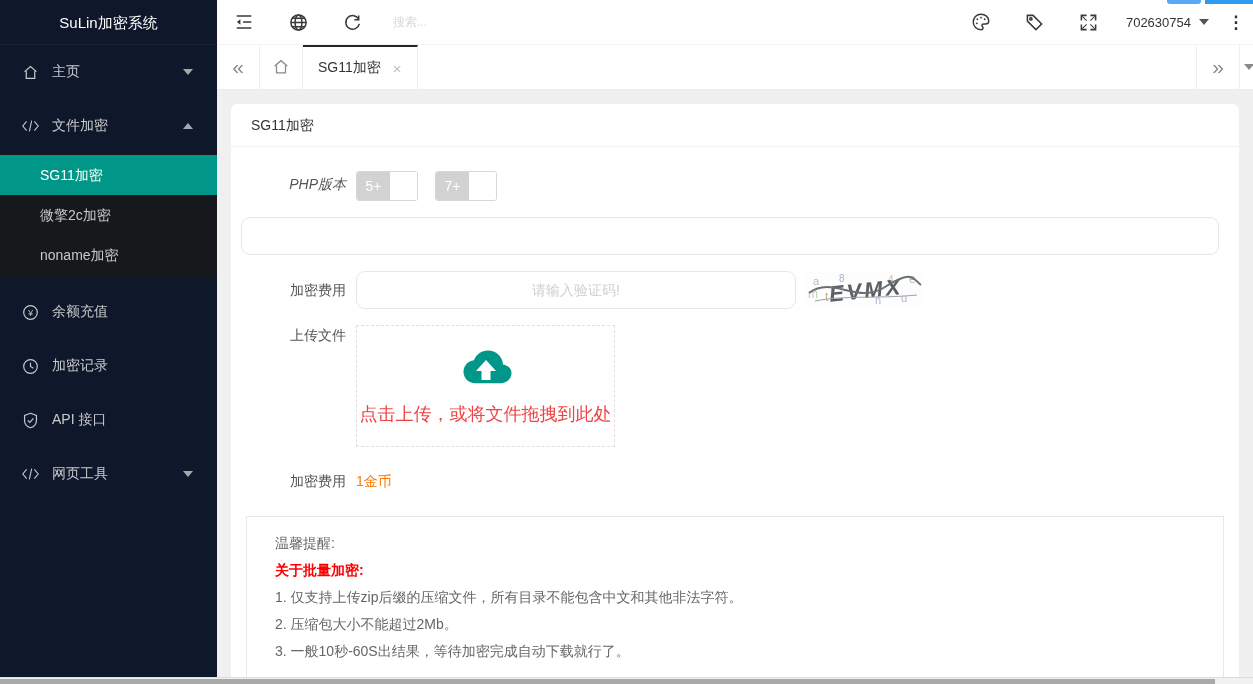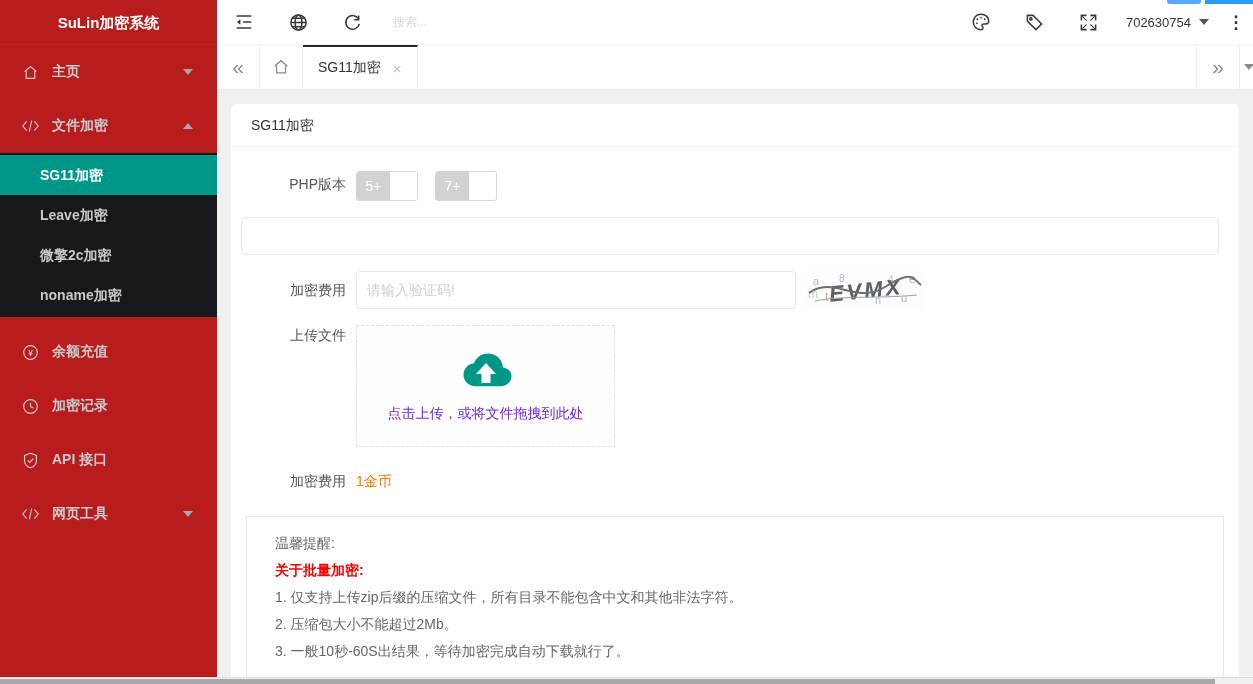--- a/index.html
+++ b/index.html
@@ -1,20 +1,20 @@
 <!DOCTYPE html>
 <html><head>
 <meta charset="utf-8">
 <style>
   * { margin:0; padding:0; box-sizing:border-box; }
   html,body { font-family:"Liberation Sans", sans-serif; }
   .app { position:relative; width:1253px; height:684px; overflow:hidden; background:#fff; }
 
   
-  .sidebar { position:absolute; left:0; top:0; width:217px; height:100%; background:#b91c1c; color:#c8c9cc;font-weight:bold; }
+  .sidebar { position:absolute; left:0; top:0; width:217px; height:100%; background:#0f172a; color:#c8c9cc; }
   .logo { height:45px; line-height:45px; text-align:center; color:#fdfdfd; font-size:15px; border-bottom:1px solid rgba(255,255,255,.04); }
   .nav-item { height:54px; display:flex; align-items:center; padding:0 24px 0 22px; font-size:14px; cursor:pointer; }
   .nav-item .ico { width:17px; height:17px; margin-right:13px; flex:none; display:flex; align-items:center; justify-content:center; }
   .caret { margin-left:auto; width:0; height:0; border-left:5px solid transparent; border-right:5px solid transparent; }
   .caret.down { border-top:6px solid #a6a8ab; }
   .caret.up { border-bottom:6px solid #a6a8ab; }
   .submenu { background:#17181b; padding:2px 0; }
   .submenu-item { height:40px; line-height:40px; padding-left:40px; font-size:14px; color:#c8c9cc; cursor:pointer; }
   .submenu-item.active { background:#009688; color:#fff; }
   svg.sico { stroke:#c8c9cc; fill:none; stroke-width:1.4; }
@@ -51,28 +51,28 @@
   .card-header { height:43px; line-height:43px; padding:0 20px; font-size:14px; color:#333; border-bottom:1px solid #f2f2f2; }
   .card-body { padding:20px 10px 10px; }
   .frow { display:flex; margin-bottom:16px; }
   .flabel { width:105px; flex:none; text-align:right; margin-right:10px; font-size:14px; color:#555; line-height:38px; }
   .fctrl { flex:1; display:flex; align-items:flex-start; }
 
   .switch { width:62px; height:30px; border:1px solid #d6d6d6; border-radius:3px; display:inline-flex; overflow:hidden; margin-right:17px; margin-top:4px; cursor:pointer; background:#fff; }
   .switch .sw-text { width:33px; background:#d2d2d2; color:#fff; font-size:14px; display:flex; align-items:center; justify-content:center; }
   .switch .sw-knob { flex:1; background:#fff; }
 
-  .text-input { height:38px; border:1px solid #e6e6e6; border-radius:4px; font-size:14px; padding:0 10px; color:#333; outline:none; }
+  .text-input { height:38px; border:1px solid #e6e6e6; border-radius:9px; font-size:14px; padding:0 10px; color:#333; outline:none;text-align:center; }
   .text-input::placeholder { color:#cfcfcf; }
   .w-full { flex:1; margin-right:10px; }
   .w-captcha { width:440px; }
   .captcha-img { margin-left:9px; cursor:pointer; }
 
   .dropzone { width:259px; height:122px; border:1px dashed #e0e0e0; display:flex; flex-direction:column; align-items:center; justify-content:center; cursor:pointer; background:#fefefe; }
-  .upload-hint { font-size:14px; color:#6d28d9; margin-top:14px; }
+  .upload-hint { font-size:18px; color:#ef4444; margin-top:14px; }
 
   .fee-row { margin-top:24px; }
   .fee-row .flabel { line-height:20px; }
   .fee-value { font-size:14px; color:#ff7800; line-height:20px; }
 
   .notice { border:1px solid #e8e8e8; margin:25px 5px 0; padding:13px 28px 22px; font-size:14px; color:#666; line-height:27px; }
   .notice .subtitle { color:#ff0000; font-weight:bold; }
 
   
   .hscroll { position:absolute; left:0; bottom:0; width:100%; height:7px; background:#f1f1f1; border-top:1px solid #dcdcdc; }
@@ -101,21 +101,20 @@
         <svg class="sico" width="17" height="14" viewBox="0 0 22 16">
             <path d="M6 2 L1 8 L6 14 M16 2 L21 8 L16 14 M12.5 1 L9.5 15"></path>
           </svg>
       </span>
       <span>文件加密</span>
       <span class="caret up"></span>
     </div>
 
     <div class="submenu">
       <div class="submenu-item active">SG11加密</div>
-      <div class="submenu-item">Leave加密</div>
       <div class="submenu-item">微擎2c加密</div>
       <div class="submenu-item">noname加密</div>
     </div>
 
     <div class="nav-item" style="margin-top:8px;">
       <span class="ico">
         <svg class="sico" width="17" height="17" viewBox="0 0 20 20">
             <circle cx="10" cy="10" r="8"></circle>
             <text x="10" y="14" text-anchor="middle" font-size="10" fill="#c8c9cc" stroke="none">¥</text>
           </svg>
@@ -232,21 +231,21 @@
       <span class="tri"></span>
     </div>
   </div>
 
   <main class="content">
     <div class="card">
       <div class="card-header">SG11加密</div>
       <div class="card-body">
 
         <div class="frow">
-          <div class="flabel" style="line-height:34px;">PHP版本</div>
+          <div class="flabel" style="line-height:34px;font-style:italic;">PHP版本</div>
           <div class="fctrl">
             <span class="switch">
               <span class="sw-text">5+</span>
               <span class="sw-knob"></span>
             </span>
             <span class="switch">
               <span class="sw-text">7+</span>
               <span class="sw-knob"></span>
             </span>
           </div>

